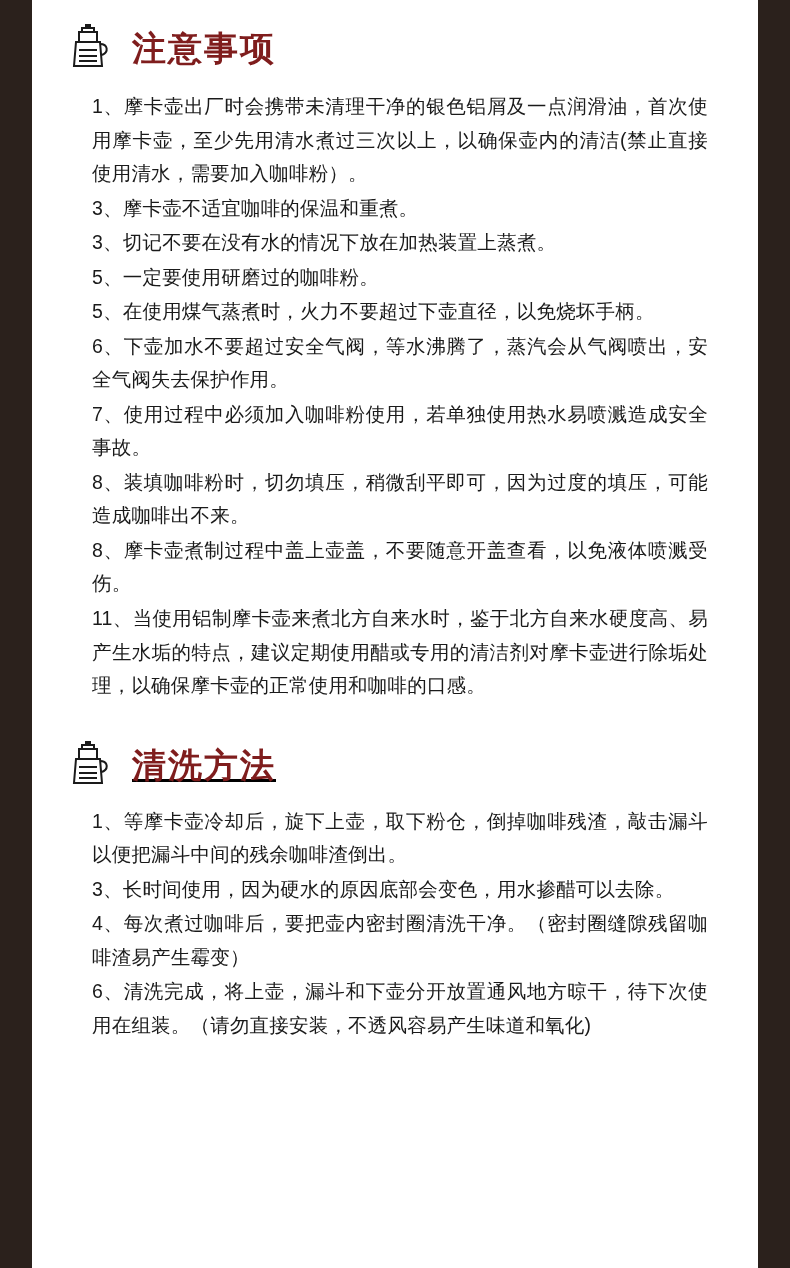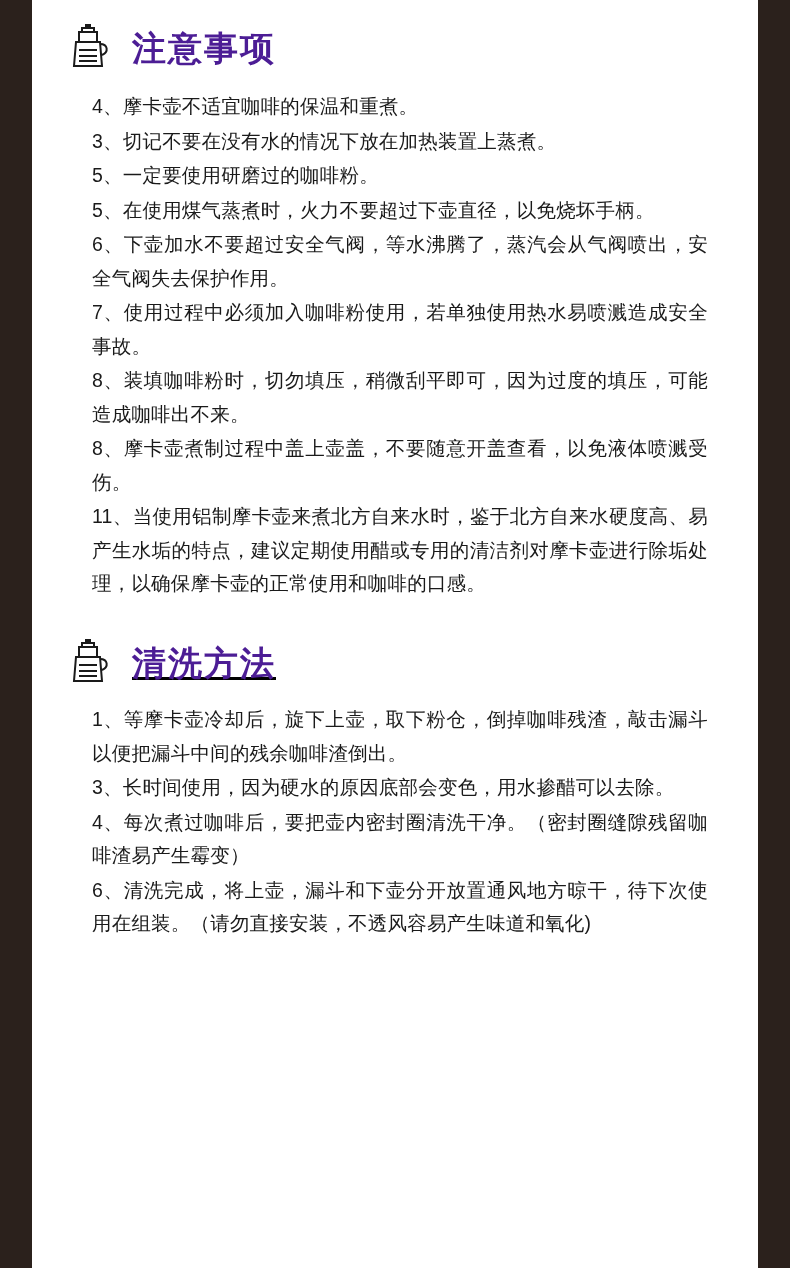--- a/index.html
+++ b/index.html
@@ -43,21 +43,21 @@
   .pot-icon {
     width: 54px;
     height: 54px;
     flex: 0 0 54px;
     display: block;
   }
   .section-title {
     font-size: 34px;
     font-weight: bold;
     letter-spacing: 2px;
-    color: #4c1d95;
+    color: #7f1d1d;
     line-height: 1.1;
     font-family: "Liberation Sans", "DejaVu Sans", sans-serif;
   }
   .items {
     padding: 10px 28px 0 30px;
   }
   .item {
     font-size: 19.5px;
     line-height: 1.72;
     color: #1a1a1a;
@@ -96,21 +96,22 @@
               <path d="M17 28 L35 28"></path>
               <path d="M17 34 L35 34"></path>
               <path d="M17 39 L35 39"></path>
             </g>
             <rect x="23" y="2" width="6" height="4" fill="#1a1a1a"></rect>
           </svg>
         </span>
         <span class="section-title">注意事项</span>
       </div>
       <div class="items">
-        <p class="item">4、摩卡壶不适宜咖啡的保温和重煮。</p>
+        <p class="item">1、摩卡壶出厂时会携带未清理干净的银色铝屑及一点润滑油，首次使用摩卡壶，至少先用清水煮过三次以上，以确保壶内的清洁(禁止直接使用清水，需要加入咖啡粉）。</p>
+        <p class="item">3、摩卡壶不适宜咖啡的保温和重煮。</p>
         <p class="item">3、切记不要在没有水的情况下放在加热装置上蒸煮。</p>
         <p class="item">5、一定要使用研磨过的咖啡粉。</p>
         <p class="item">5、在使用煤气蒸煮时，火力不要超过下壶直径，以免烧坏手柄。</p>
         <p class="item">6、下壶加水不要超过安全气阀，等水沸腾了，蒸汽会从气阀喷出，安全气阀失去保护作用。</p>
         <p class="item">7、使用过程中必须加入咖啡粉使用，若单独使用热水易喷溅造成安全事故。</p>
         <p class="item">8、装填咖啡粉时，切勿填压，稍微刮平即可，因为过度的填压，可能造成咖啡出不来。</p>
         <p class="item">8、摩卡壶煮制过程中盖上壶盖，不要随意开盖查看，以免液体喷溅受伤。</p>
         <p class="item">11、当使用铝制摩卡壶来煮北方自来水时，鉴于北方自来水硬度高、易产生水垢的特点，建议定期使用醋或专用的清洁剂对摩卡壶进行除垢处理，以确保摩卡壶的正常使用和咖啡的口感。</p>
       </div>
     </div>

